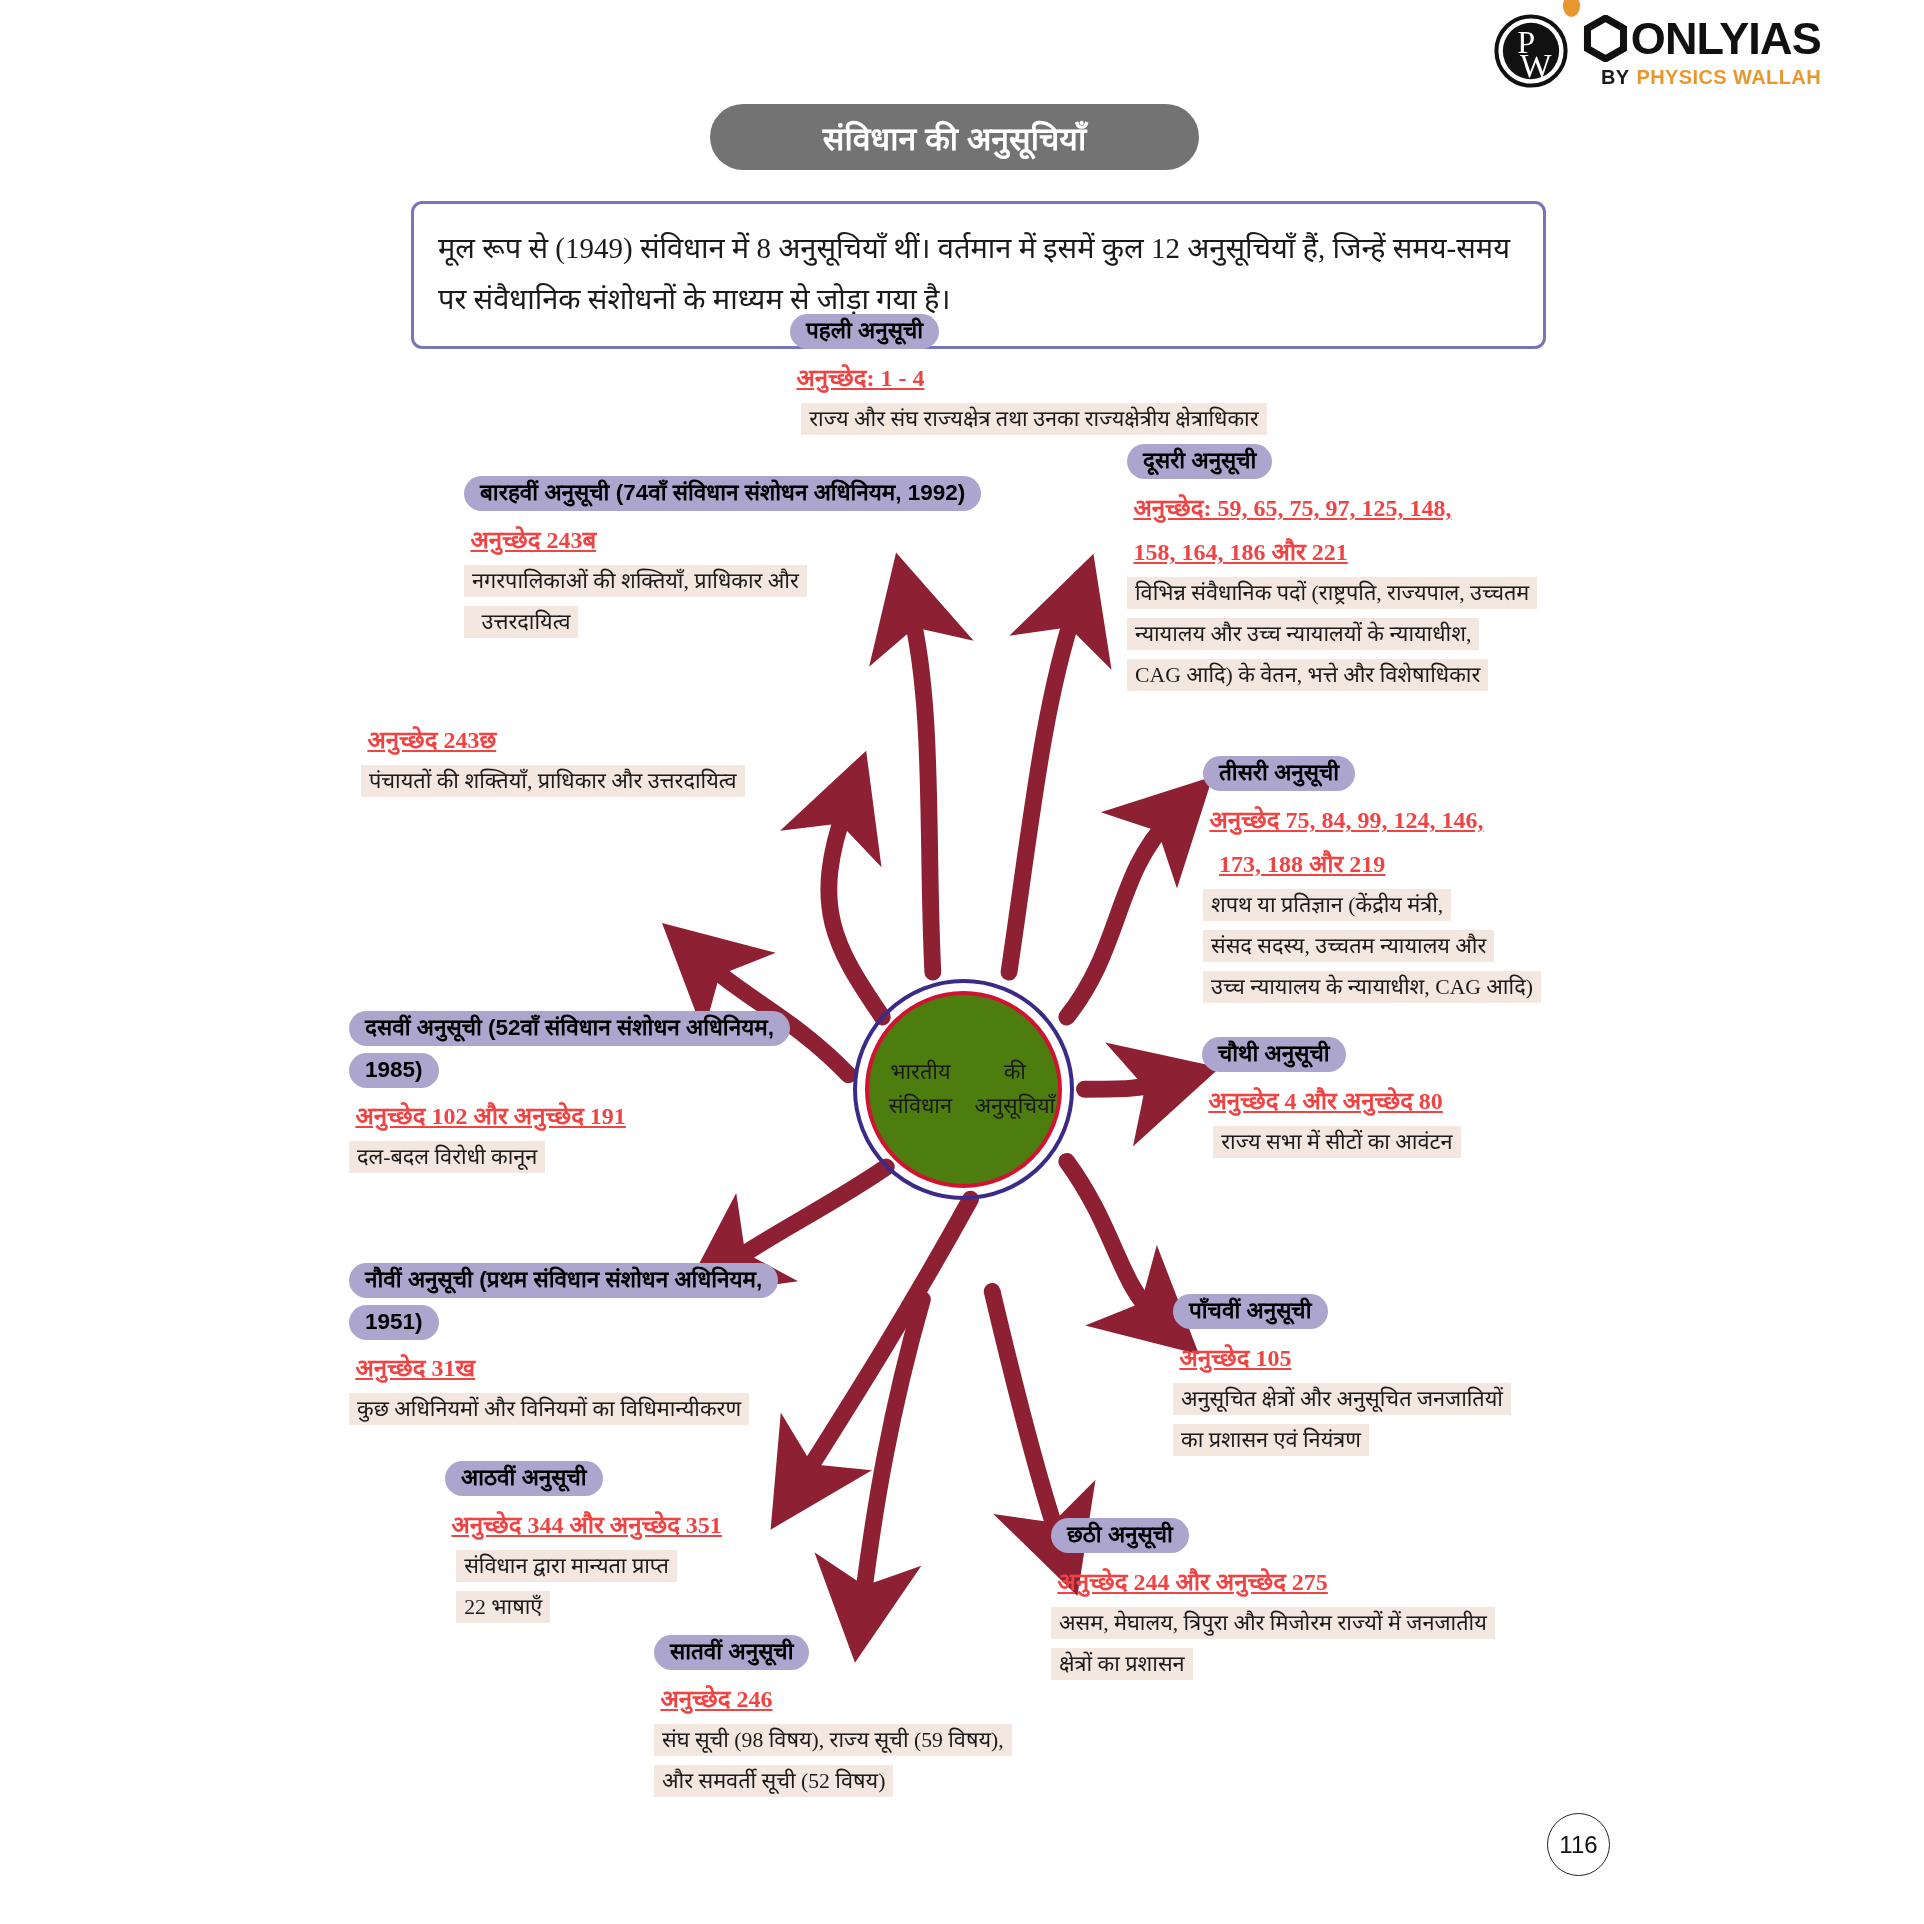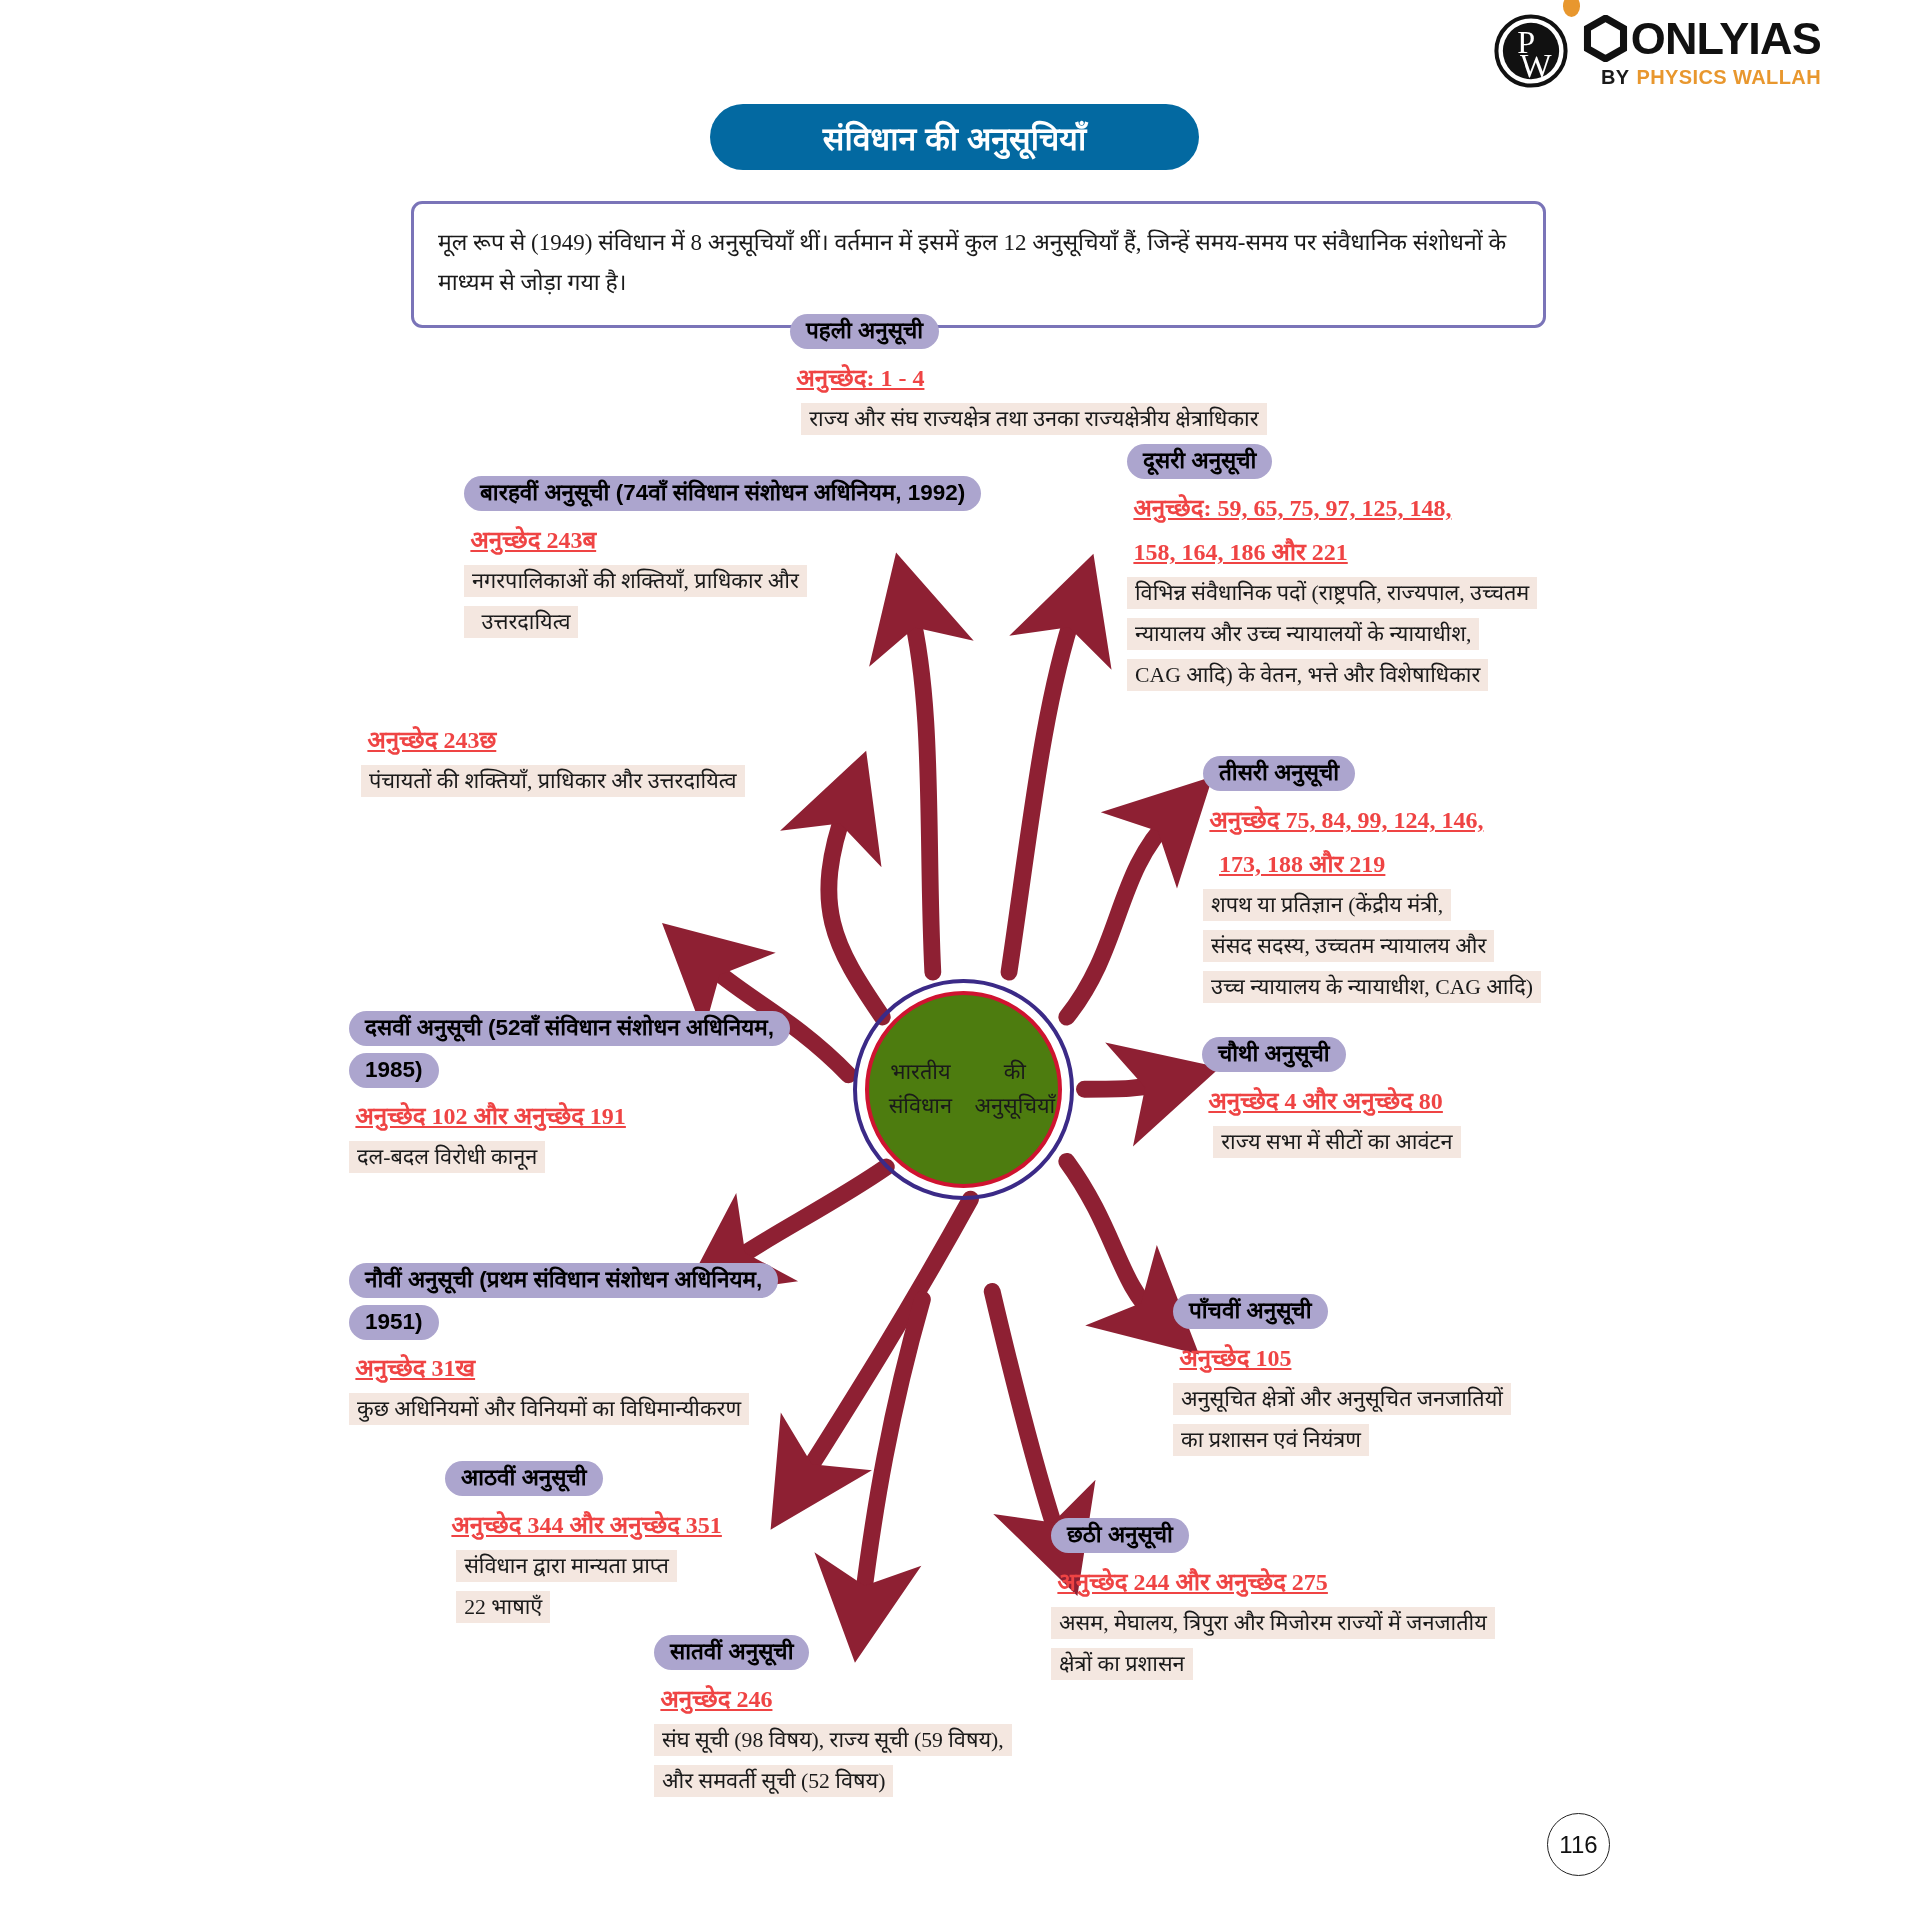--- a/index.html
+++ b/index.html
@@ -22,33 +22,33 @@
   .oi-hex{width:47px;height:47px;}
   .oi-text{font-family:"Liberation Sans","DejaVu Sans",sans-serif;font-weight:bold;font-size:45px;letter-spacing:-0.8px;color:#111;margin-left:1.6px;position:relative;}
   .oi-dot{position:absolute;width:17px;height:21.7px;background:#e8972e;border-radius:50%;top:-19px;left:69px;}
   .oi-bottom{display:flex;align-items:baseline;gap:7px;margin-top:4.8px;margin-left:19px;font-family:"Liberation Sans","DejaVu Sans",sans-serif;font-weight:bold;font-size:20px;letter-spacing:0.4px;}
   .oi-by{color:#1a1a1a;}
   .oi-pw{color:#e8972e;}
 
   
   .title-pill{
     position:absolute;left:710px;top:104px;width:489px;height:66px;
-    background:#0369a1;border-radius:34px;
+    background:#737373;border-radius:34px;
     display:flex;align-items:center;justify-content:center;
     color:#ffffff;font-size:32px;font-weight:bold;
     font-family:"Liberation Sans","DejaVu Sans",sans-serif;
   }
 
   
   .intro-box{
     position:absolute;left:411px;top:201px;width:1135px;
     border:3.2px solid #7a74b8;border-radius:11.2px;
     padding:19px 24px 21px 24px;
     box-sizing:border-box;
-    font-size:23px;line-height:1.75;color:#1a1a1a;
+    font-size:29px;line-height:1.75;color:#1a1a1a;
   }
 
   
   .hub{
     position:absolute;left:853px;top:979px;width:221px;height:221px;
     border-radius:50%;
     border:4px solid #3b2a87;
     box-sizing:border-box;
     display:flex;align-items:center;justify-content:center;
   }

